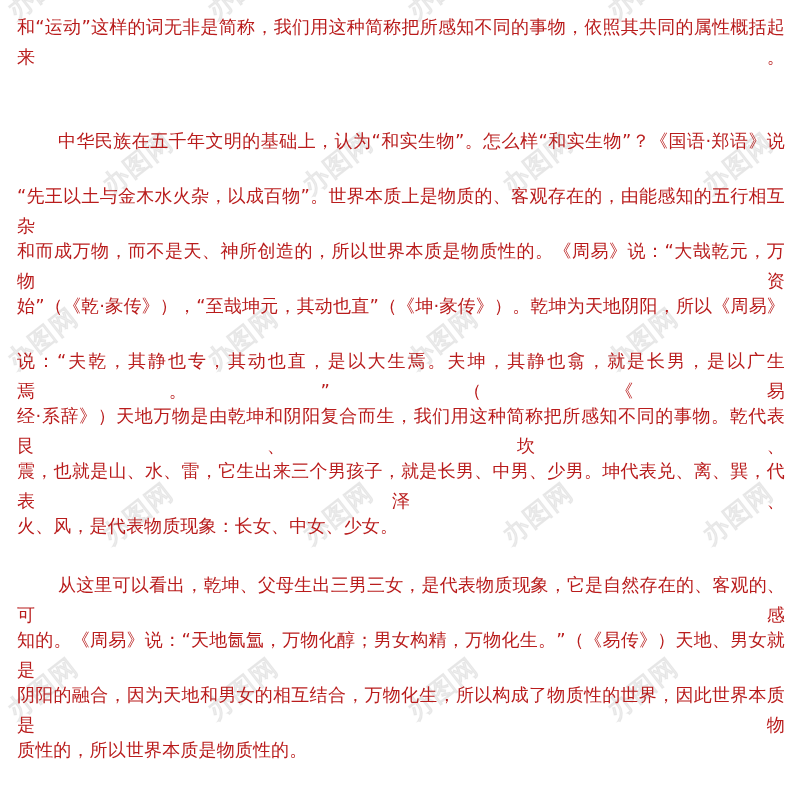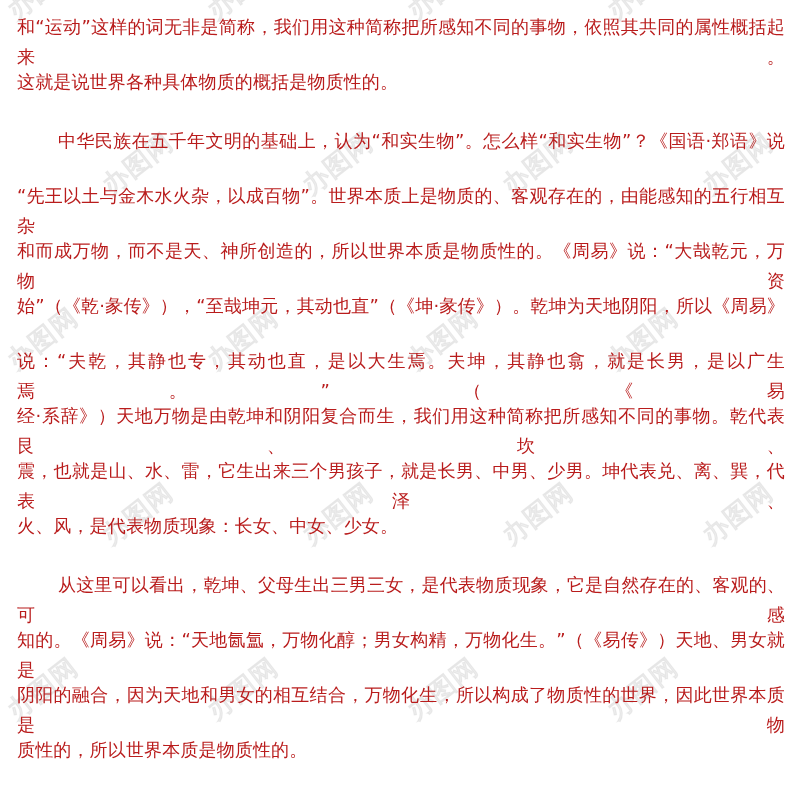--- a/index.html
+++ b/index.html
@@ -101,21 +101,20 @@
       <span class="wm" style="left: 495px; top: 525px; transform: rotate(-38deg); color: rgba(0, 0, 0, 0.055);">办图网</span>
       <span class="wm" style="left: 695px; top: 525px; transform: rotate(-38deg); color: rgba(0, 0, 0, 0.055);">办图网</span>
       <span class="wm" style="left: 0px; top: 700px; transform: rotate(-38deg); color: rgba(0, 0, 0, 0.055);">办图网</span>
       <span class="wm" style="left: 200px; top: 700px; transform: rotate(-38deg); color: rgba(0, 0, 0, 0.055);">办图网</span>
       <span class="wm" style="left: 400px; top: 700px; transform: rotate(-38deg); color: rgba(0, 0, 0, 0.055);">办图网</span>
       <span class="wm" style="left: 600px; top: 700px; transform: rotate(-38deg); color: rgba(0, 0, 0, 0.055);">办图网</span>
     </div>
 
   <div id="text-layer">
     <div class="line justify" style="top:12px">和“运动”这样的词无非是简称，我们用这种简称把所感知不同的事物，依照其共同的属性概括起来。</div>
-    <div class="line" style="top:67px">这就是说世界各种具体物质的概括是物质性的。</div>
     <div class="line justify indent" style="top:126px">中华民族在五千年文明的基础上，认为“和实生物”。怎么样“和实生物”？《国语·郑语》说</div>
     <div class="line justify" style="top:181px">“先王以土与金木水火杂，以成百物”。世界本质上是物质的、客观存在的，由能感知的五行相互杂</div>
     <div class="line justify" style="top:236px">和而成万物，而不是天、神所创造的，所以世界本质是物质性的。《周易》说：“大哉乾元，万物资</div>
     <div class="line justify" style="top:291px">始”（《乾·彖传》），“至哉坤元，其动也直”（《坤·彖传》）。乾坤为天地阴阳，所以《周易》</div>
     <div class="line justify" style="top:346px">说：“夫乾，其静也专，其动也直，是以大生焉。夫坤，其静也翕，就是长男，是以广生焉。”（《易</div>
     <div class="line justify" style="top:401px">经·系辞》）天地万物是由乾坤和阴阳复合而生，我们用这种简称把所感知不同的事物。乾代表艮、坎、</div>
     <div class="line justify" style="top:456px">震，也就是山、水、雷，它生出来三个男孩子，就是长男、中男、少男。坤代表兑、离、巽，代表泽、</div>
     <div class="line" style="top:511px">火、风，是代表物质现象：长女、中女、少女。</div>
     <div class="line justify indent" style="top:570px">从这里可以看出，乾坤、父母生出三男三女，是代表物质现象，它是自然存在的、客观的、可感</div>
     <div class="line justify" style="top:625px">知的。《周易》说：“天地氤氲，万物化醇；男女构精，万物化生。”（《易传》）天地、男女就是</div>

